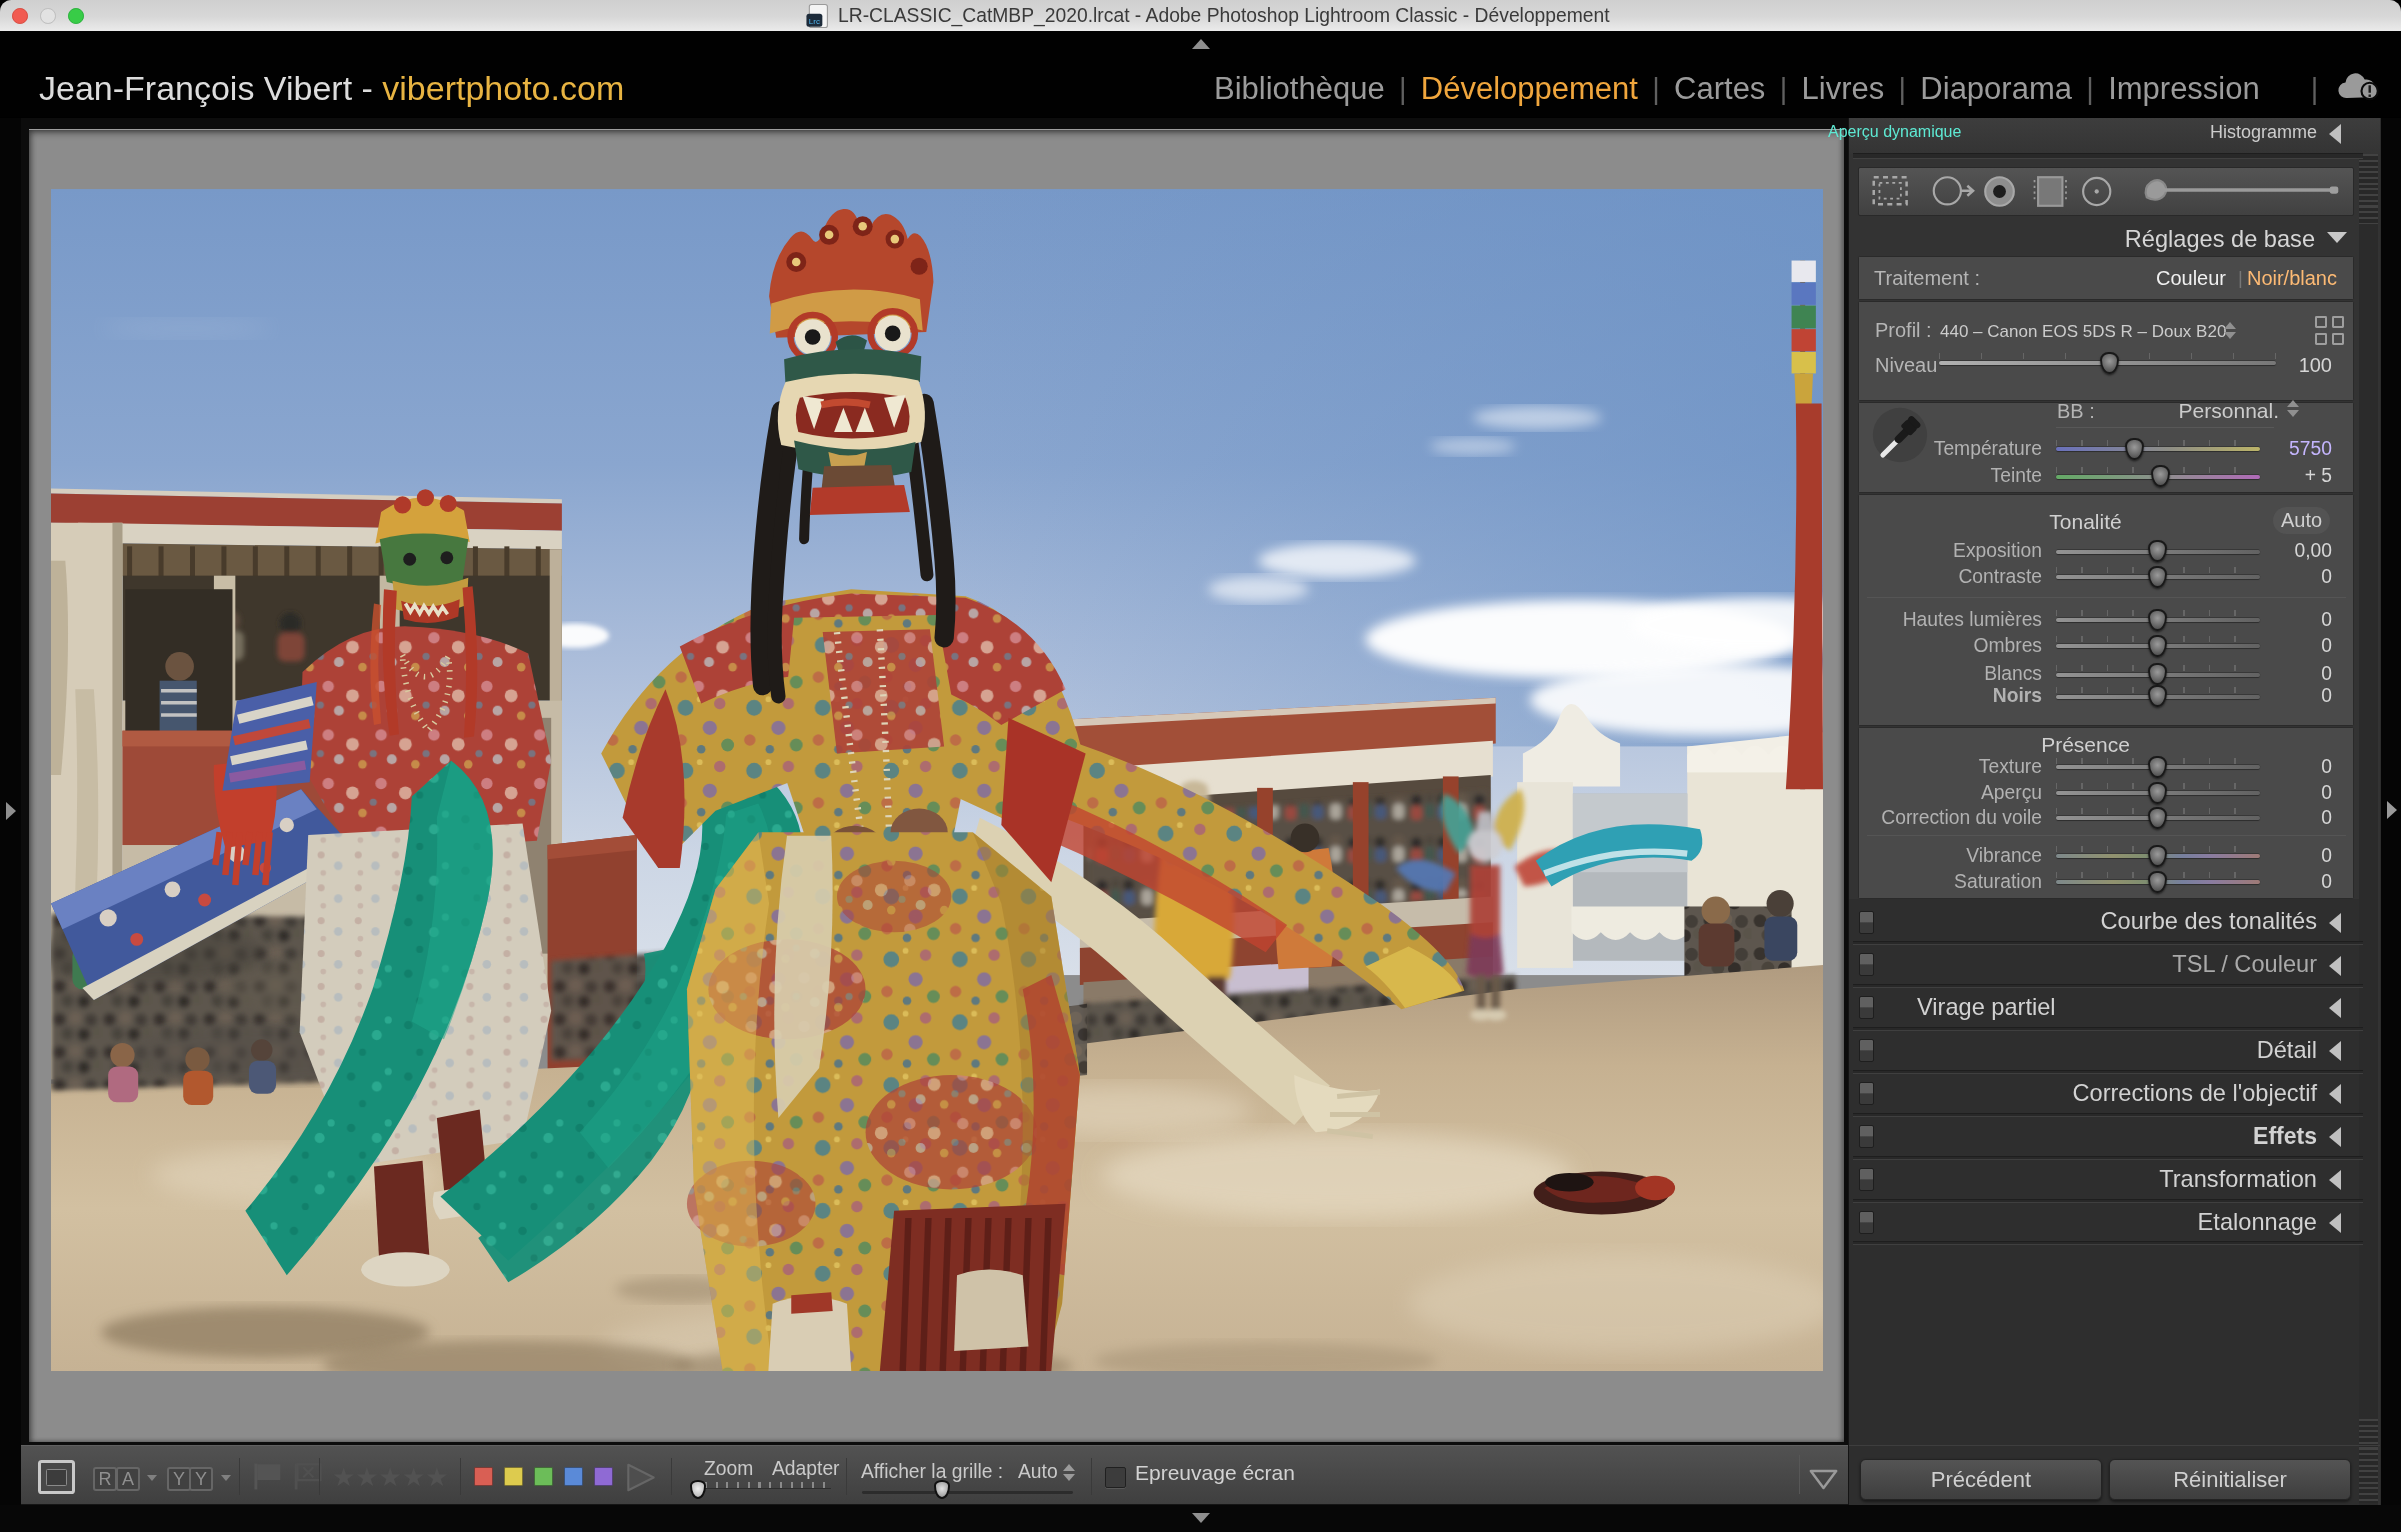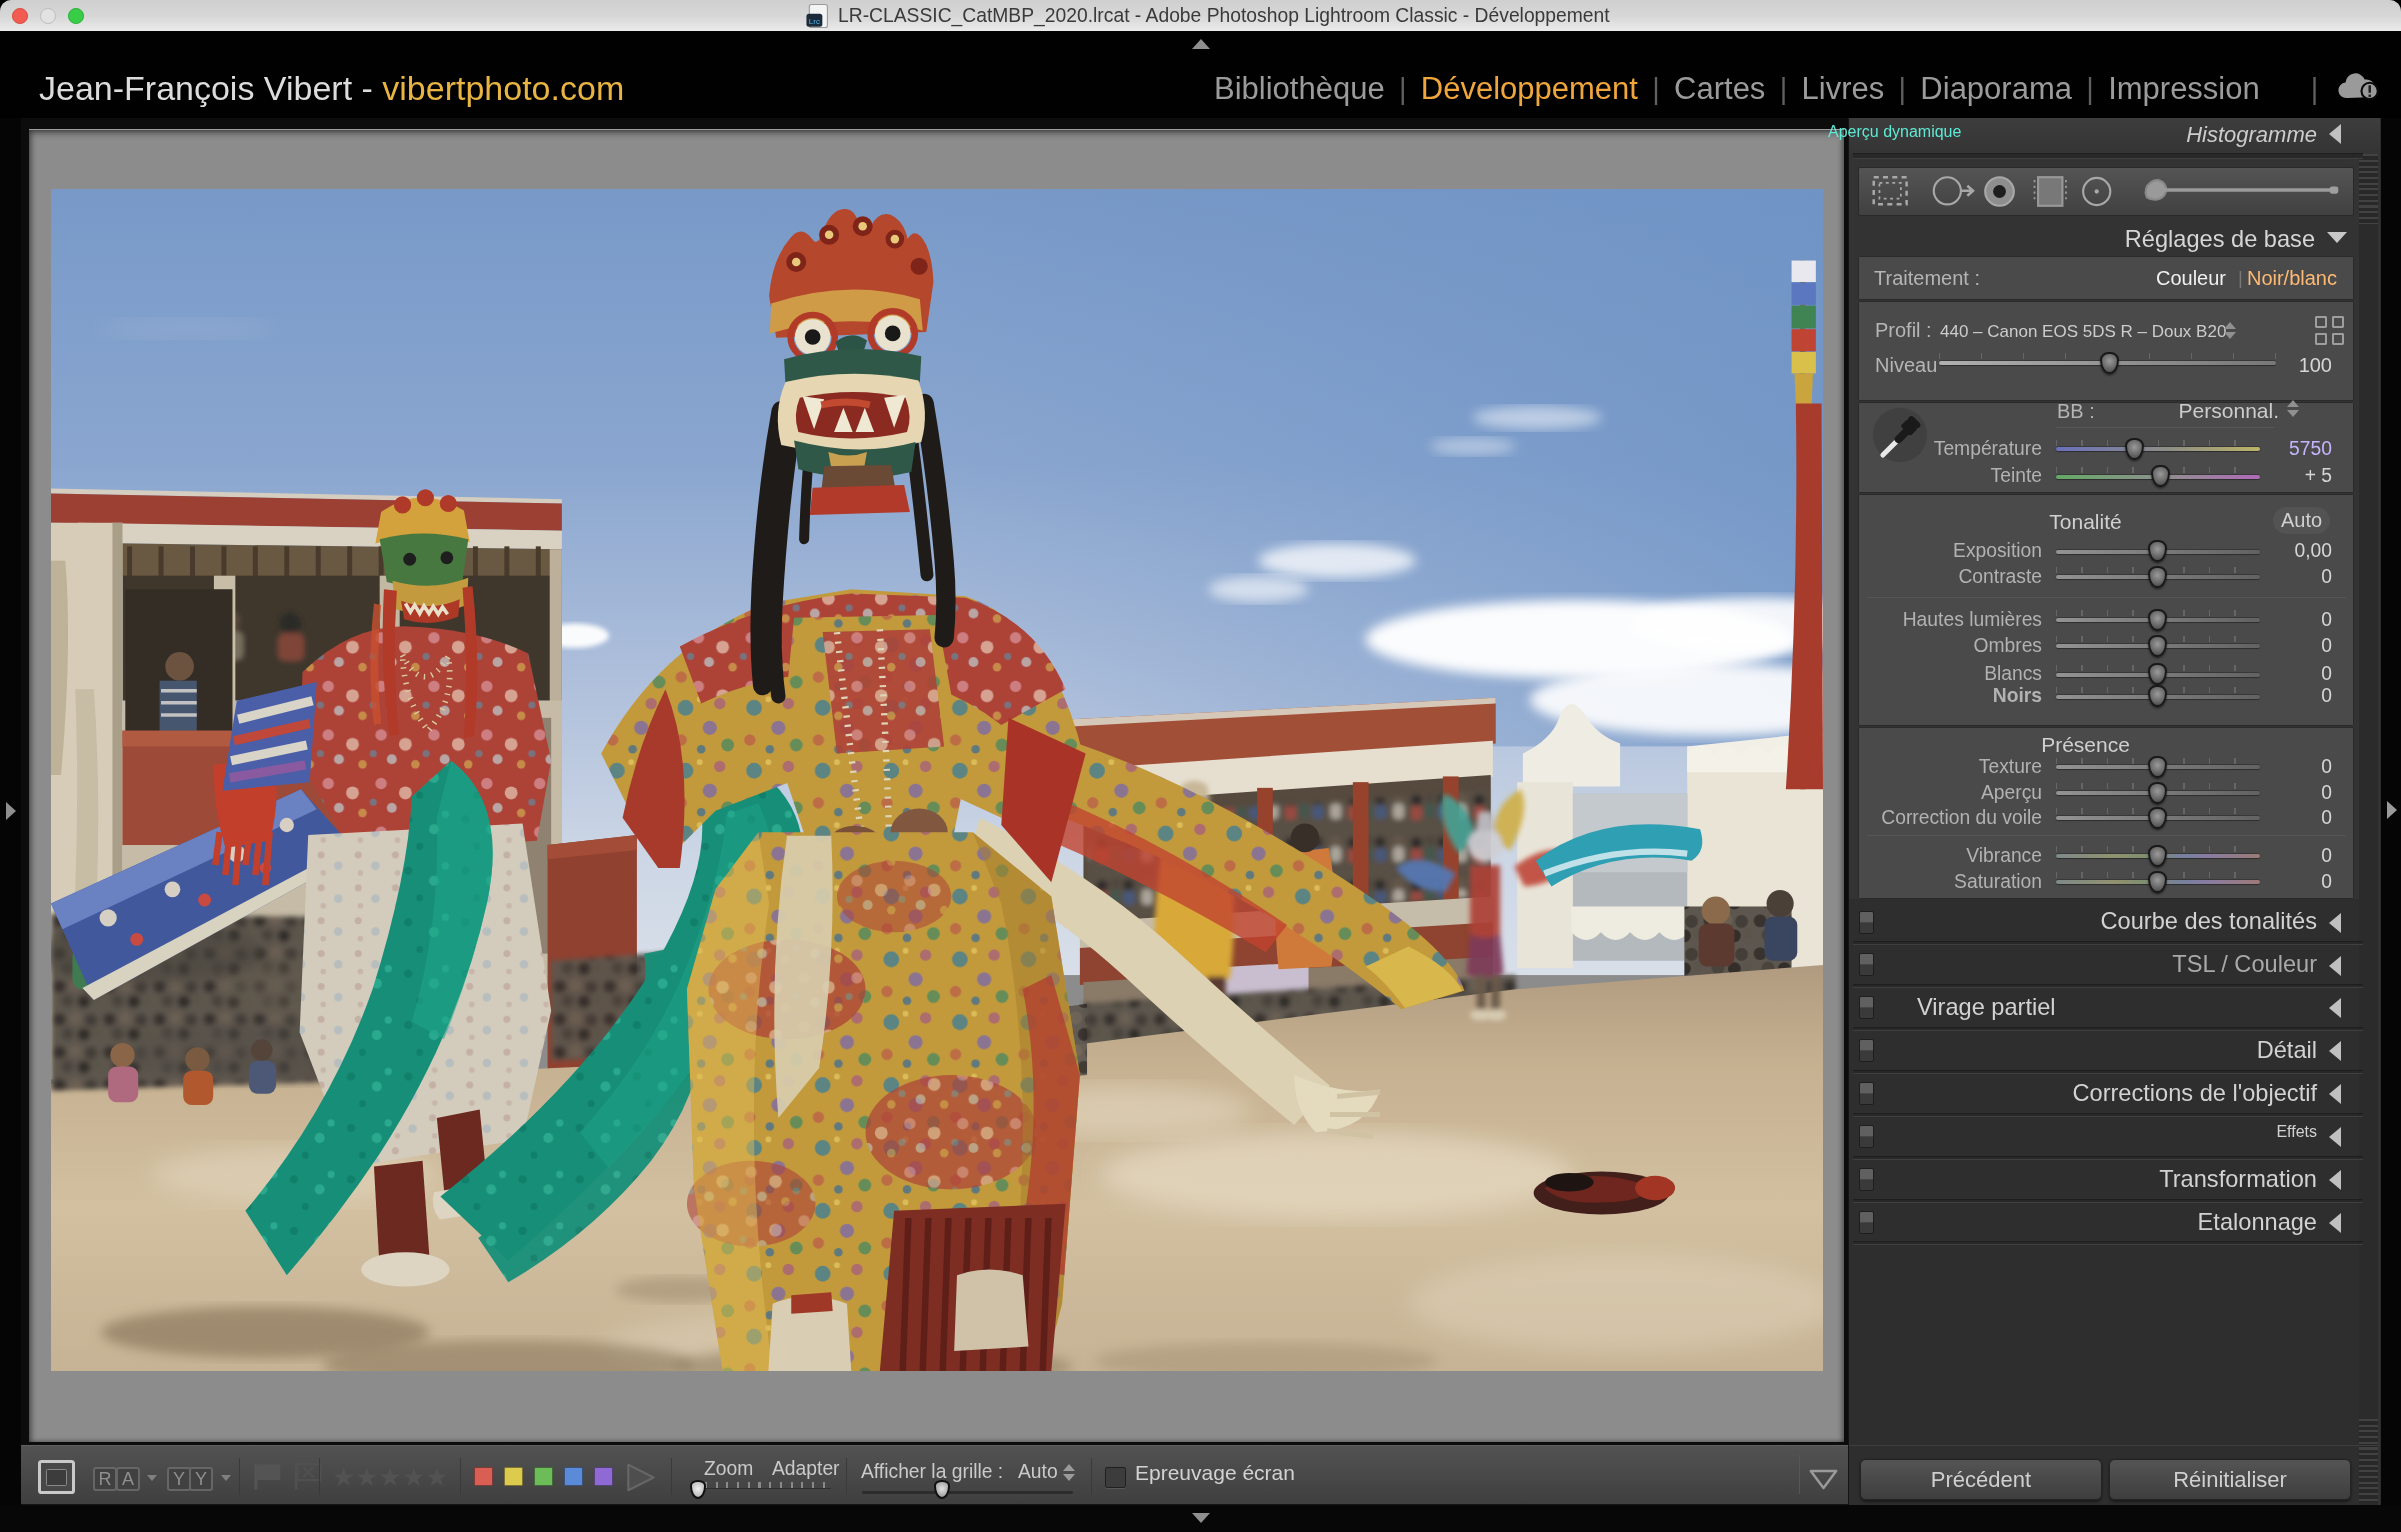--- a/index.html
+++ b/index.html
@@ -463,21 +463,21 @@
 <div style="position:absolute;left:0;top:118px;width:21.4px;height:1387px;background:#050505;"></div>
 <div style="position:absolute;left:5.7px;top:802px;width:0;height:0;border-top:9.3px solid transparent;border-bottom:9.3px solid transparent;border-left:10px solid #8f8f8f;"></div>
 <div style="position:absolute;left:2380px;top:118px;width:21.4px;height:1387px;background:#050505;border-left:0.7px solid #2d2d2d;"></div>
 <div style="position:absolute;left:2387px;top:801px;width:0;height:0;border-top:9.3px solid transparent;border-bottom:9.3px solid transparent;border-left:10px solid #9a9a9a;"></div>
 <div style="position:absolute;left:1848px;top:118px;width:532px;height:1387px;background:#333333;border-left:0.7px solid #141414;"></div>
 <div style="position:absolute;left:2359px;top:118px;width:18.6px;height:1387px;background:#2b2b2b;"></div>
 <div style="position:absolute;left:2359px;top:120px;width:18.6px;height:104px;background:repeating-linear-gradient(#424242 0 2.1px,#282828 2.1px 5.7px);"></div>
 <div style="position:absolute;left:2359px;top:1419px;width:18.6px;height:84px;background:repeating-linear-gradient(#424242 0 2.1px,#282828 2.1px 5.7px);"></div>
 <div style="position:absolute;left:1849px;top:118px;width:531px;height:36px;background:linear-gradient(#3d3d3d,#343434);"></div>
 <div style="position:absolute;left:1828px;top:123px;font-size:16px;color:#5eead4;white-space:nowrap;font-weight:normal;letter-spacing:0px;">Aperçu dynamique</div>
-<div style="position:absolute;left:2031px;top:122px;width:286px;text-align:right;font-size:22px;color:#cccccc;white-space:nowrap;font-weight:normal;letter-spacing:0px;font-style:italic;">Histogramme</div>
+<div style="position:absolute;left:2031px;top:122px;width:286px;text-align:right;font-size:18px;color:#cccccc;white-space:nowrap;font-weight:normal;letter-spacing:0px;">Histogramme</div>
 <div style="position:absolute;left:2329px;top:124px;width:0;height:0;border-top:10px solid transparent;border-bottom:10px solid transparent;border-right:12px solid #c0c0c0;"></div>
 <div style="position:absolute;left:1853px;top:153px;width:510px;height:5.7px;border-top:1.4px solid #1e1e1e;border-bottom:1.4px solid #404040;background:#282828;"></div>
 <div style="position:absolute;left:1858px;top:167px;width:496px;height:49px;background:linear-gradient(#545454,#414141);border:0.7px solid #292929;border-radius:2.1px;"></div>
 <svg style="position:absolute;left:1858px;top:167px" width="496" height="49" viewBox="0 0 694 68">
 <g stroke="#a8a8a8" fill="none" stroke-width="3">
 <rect x="22" y="14" width="46" height="38" stroke-dasharray="7 6" stroke-width="3.5"></rect>
 <rect x="30" y="22" width="30" height="22" stroke-dasharray="4 5" stroke-width="2.5"></rect>
 <circle cx="125" cy="33" r="19"></circle>
       <path d="M144 33 h16 m-7 -7 l8 7 l-8 7" stroke-width="3.5"></path>
 <circle cx="198" cy="34" r="20" fill="#8e8e8e"></circle>
@@ -613,21 +613,21 @@
 <div style="position:absolute;left:1853px;top:1027px;width:510px;height:3.6px;border-top:1.4px solid #1e1e1e;border-bottom:0.7px solid #3f3f3f;background:#282828;"></div>
 <div style="position:absolute;left:1859px;top:1039px;width:15px;height:23px;border:0.7px solid #1e1e1e;border-radius:2.1px;background:linear-gradient(#606060 46%,#3a3a3a 52%);"></div>
 <div style="position:absolute;left:1917px;top:1037px;width:400px;text-align:right;font-size:23.6px;color:#d2d2d2;white-space:nowrap;font-weight:normal;letter-spacing:0px;">Détail</div>
 <div style="position:absolute;left:2329px;top:1041px;width:0;height:0;border-top:10px solid transparent;border-bottom:10px solid transparent;border-right:12px solid #c0c0c0;"></div>
 <div style="position:absolute;left:1853px;top:1070px;width:510px;height:3.6px;border-top:1.4px solid #1e1e1e;border-bottom:0.7px solid #3f3f3f;background:#282828;"></div>
 <div style="position:absolute;left:1859px;top:1082px;width:15px;height:23px;border:0.7px solid #1e1e1e;border-radius:2.1px;background:linear-gradient(#606060 46%,#3a3a3a 52%);"></div>
 <div style="position:absolute;left:1917px;top:1080px;width:400px;text-align:right;font-size:23.6px;color:#d2d2d2;white-space:nowrap;font-weight:normal;letter-spacing:0px;">Corrections de l'objectif</div>
 <div style="position:absolute;left:2329px;top:1084px;width:0;height:0;border-top:10px solid transparent;border-bottom:10px solid transparent;border-right:12px solid #c0c0c0;"></div>
 <div style="position:absolute;left:1853px;top:1113px;width:510px;height:3.6px;border-top:1.4px solid #1e1e1e;border-bottom:0.7px solid #3f3f3f;background:#282828;"></div>
 <div style="position:absolute;left:1859px;top:1125px;width:15px;height:23px;border:0.7px solid #1e1e1e;border-radius:2.1px;background:linear-gradient(#606060 46%,#3a3a3a 52%);"></div>
-<div style="position:absolute;left:1917px;top:1123px;width:400px;text-align:right;font-size:16px;color:#d2d2d2;white-space:nowrap;font-weight:normal;letter-spacing:0px;">Effets</div>
+<div style="position:absolute;left:1917px;top:1123px;width:400px;text-align:right;font-size:23px;color:#d2d2d2;white-space:nowrap;font-weight:bold;letter-spacing:0px;">Effets</div>
 <div style="position:absolute;left:2329px;top:1127px;width:0;height:0;border-top:10px solid transparent;border-bottom:10px solid transparent;border-right:12px solid #c0c0c0;"></div>
 <div style="position:absolute;left:1853px;top:1156px;width:510px;height:3.6px;border-top:1.4px solid #1e1e1e;border-bottom:0.7px solid #3f3f3f;background:#282828;"></div>
 <div style="position:absolute;left:1859px;top:1168px;width:15px;height:23px;border:0.7px solid #1e1e1e;border-radius:2.1px;background:linear-gradient(#606060 46%,#3a3a3a 52%);"></div>
 <div style="position:absolute;left:1917px;top:1166px;width:400px;text-align:right;font-size:23.6px;color:#d2d2d2;white-space:nowrap;font-weight:normal;letter-spacing:0px;">Transformation</div>
 <div style="position:absolute;left:2329px;top:1170px;width:0;height:0;border-top:10px solid transparent;border-bottom:10px solid transparent;border-right:12px solid #c0c0c0;"></div>
 <div style="position:absolute;left:1853px;top:1199px;width:510px;height:3.6px;border-top:1.4px solid #1e1e1e;border-bottom:0.7px solid #3f3f3f;background:#282828;"></div>
 <div style="position:absolute;left:1859px;top:1211px;width:15px;height:23px;border:0.7px solid #1e1e1e;border-radius:2.1px;background:linear-gradient(#606060 46%,#3a3a3a 52%);"></div>
 <div style="position:absolute;left:1917px;top:1209px;width:400px;text-align:right;font-size:23.6px;color:#d2d2d2;white-space:nowrap;font-weight:normal;letter-spacing:0px;">Etalonnage</div>
 <div style="position:absolute;left:2329px;top:1213px;width:0;height:0;border-top:10px solid transparent;border-bottom:10px solid transparent;border-right:12px solid #c0c0c0;"></div>
 <div style="position:absolute;left:1853px;top:1241px;width:510px;height:3.6px;border-top:1.4px solid #1e1e1e;border-bottom:0.7px solid #3f3f3f;background:#282828;"></div>

